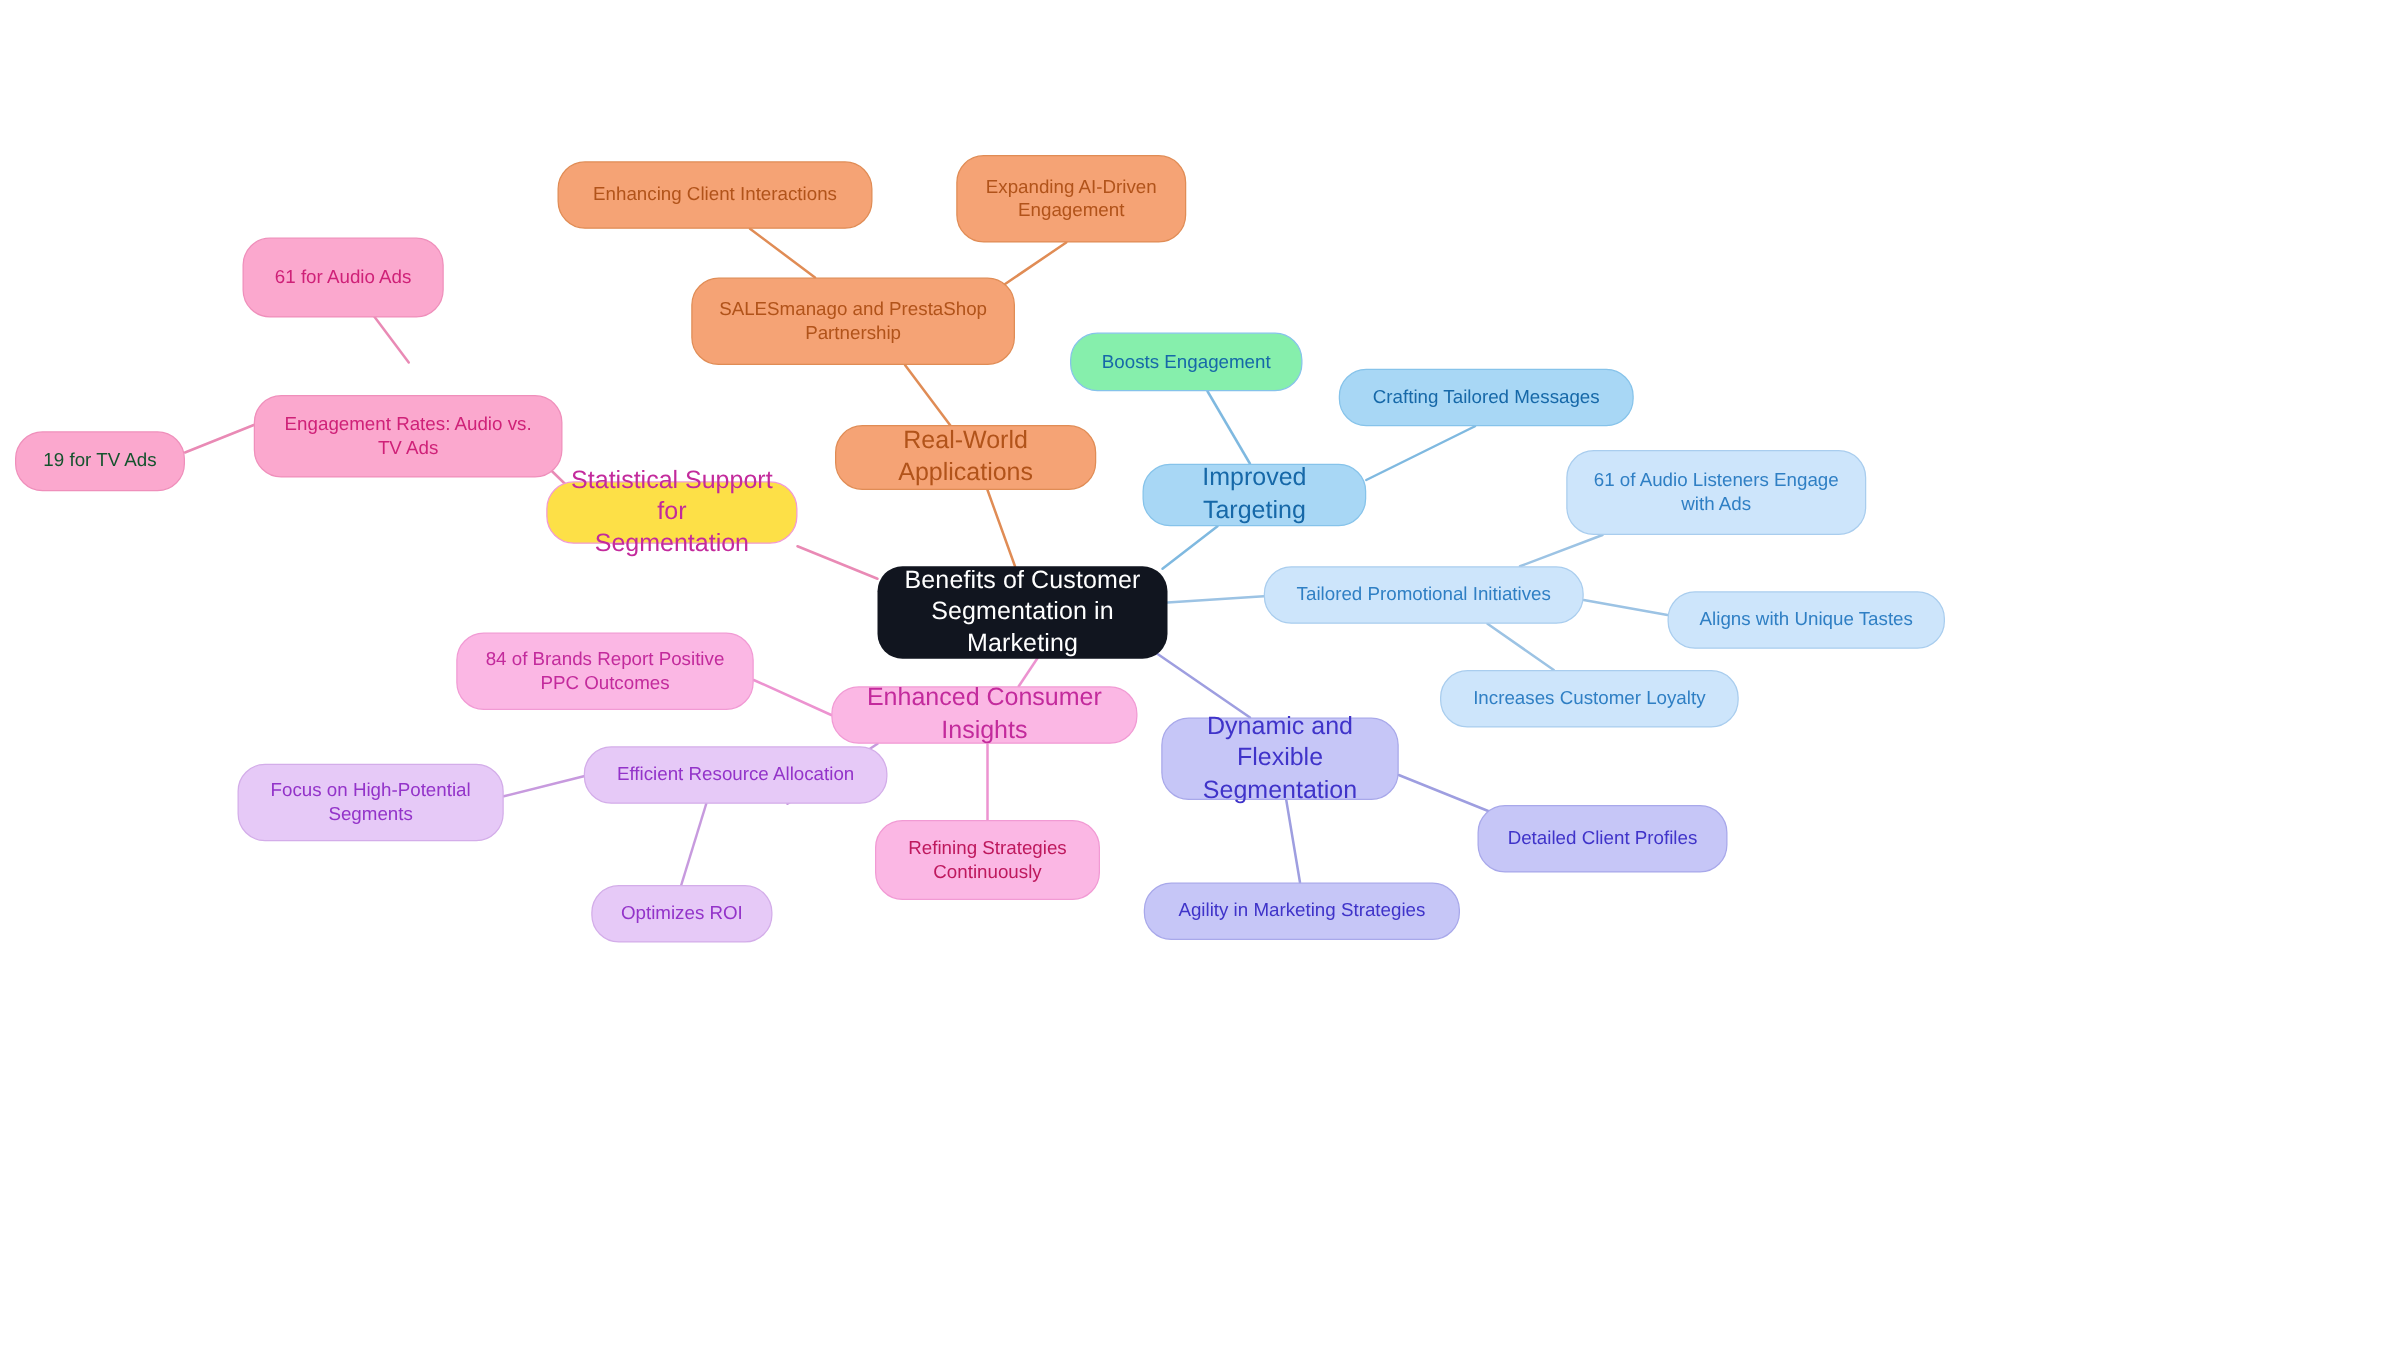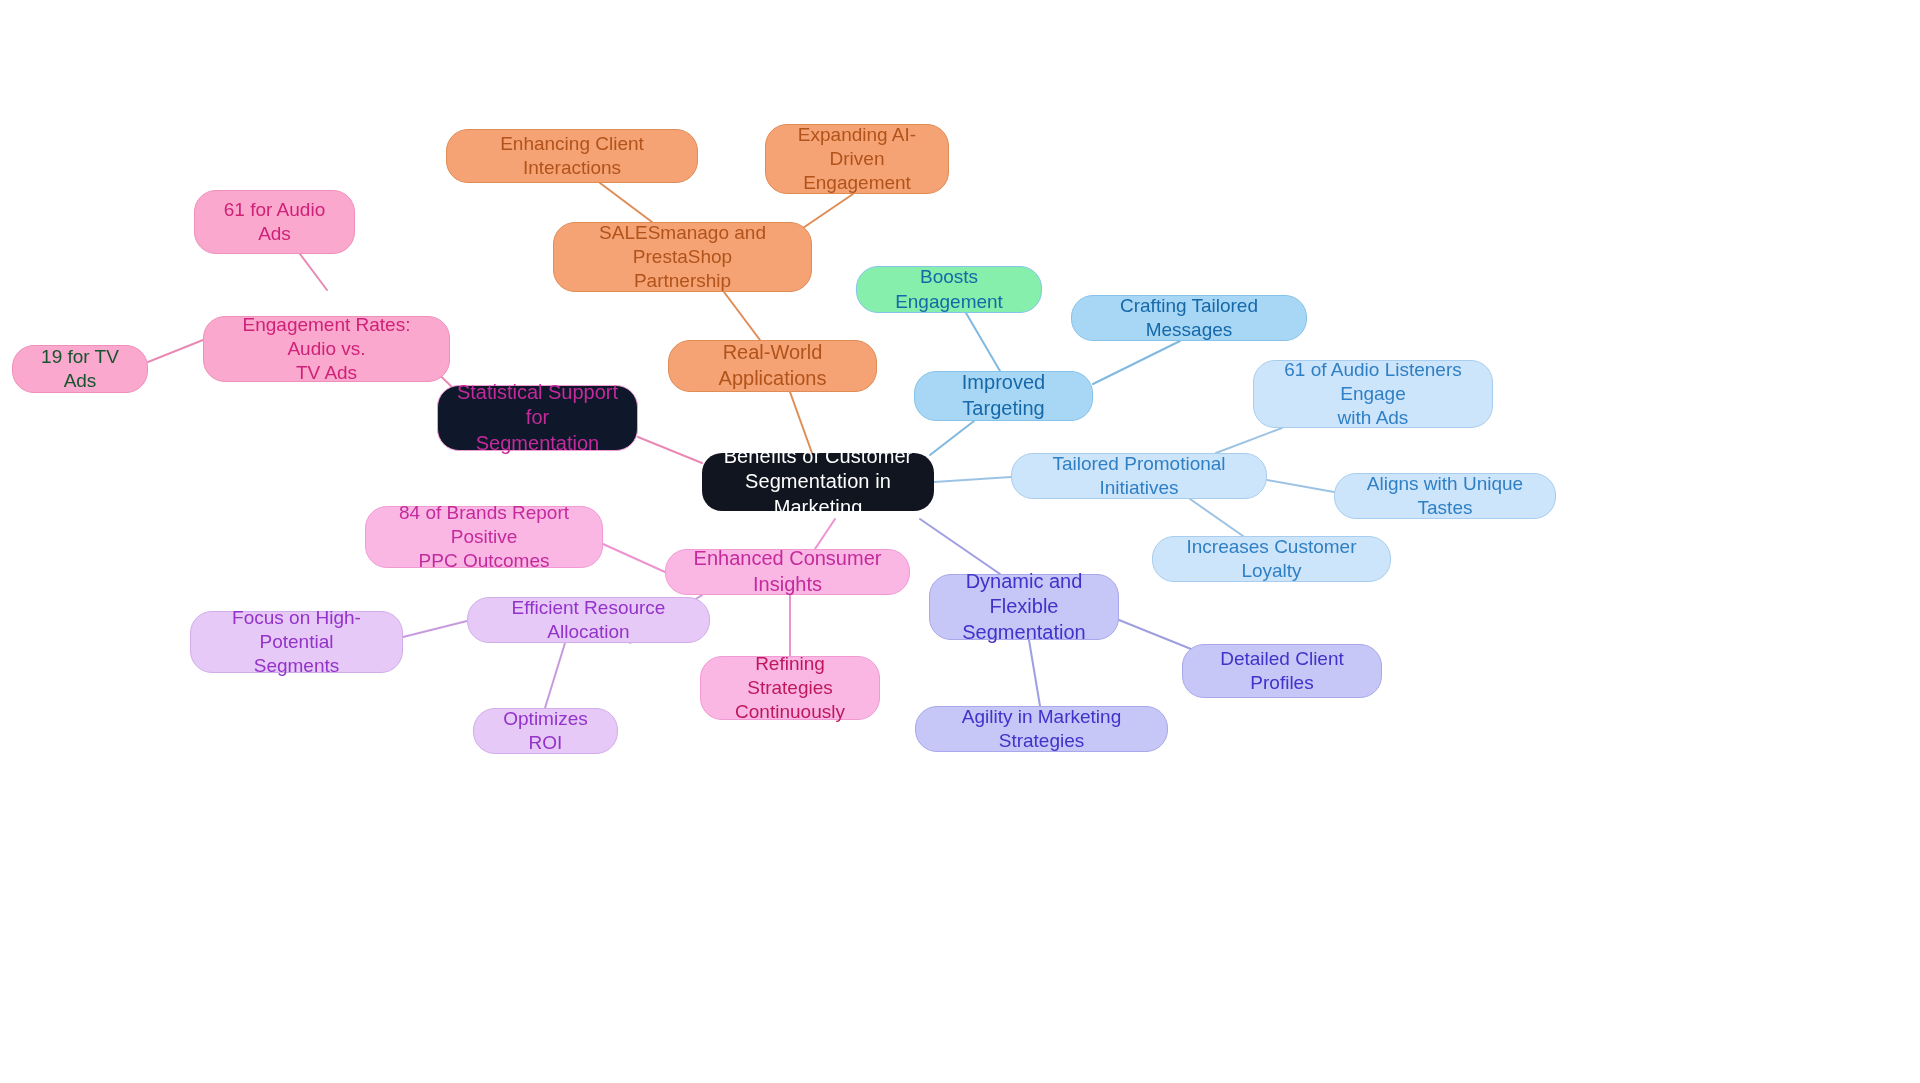--- a/index.html
+++ b/index.html
@@ -53,21 +53,21 @@
   .mm-node.root {
     border-radius: 20px;
     border-width: 0;
     font-size: 20px;
     letter-spacing: .1px;
   }
   .mm-node.branch {
     font-size: 20px;
   }
   .mm-node.leaf {
-    font-size: 19px;
+    font-size: 15px;
   }
 </style>
 </head>
 <body>
 
 <div id="mindmap-canvas">
   <svg id="edge-layer" viewBox="0 0 1920 1083" width="1920" height="1083" aria-hidden="true">
       <line x1="812" y1="453" x2="790" y2="392" stroke="#e08c55" stroke-width="2" stroke-linecap="round"></line>
       <line x1="760" y1="340" x2="724" y2="292" stroke="#e08c55" stroke-width="2" stroke-linecap="round"></line>
       <line x1="652" y1="222" x2="600" y2="183" stroke="#e08c55" stroke-width="2" stroke-linecap="round"></line>
@@ -87,21 +87,21 @@
       <line x1="790" y1="595" x2="790" y2="656" stroke="#ec93d0" stroke-width="2" stroke-linecap="round"></line>
       <line x1="702" y1="595" x2="630" y2="643" stroke="#c79ade" stroke-width="2" stroke-linecap="round"></line>
       <line x1="467" y1="621" x2="403" y2="637" stroke="#c79ade" stroke-width="2" stroke-linecap="round"></line>
       <line x1="565" y1="643" x2="545" y2="708" stroke="#c79ade" stroke-width="2" stroke-linecap="round"></line>
       <line x1="702" y1="463" x2="638" y2="437" stroke="#e98ab5" stroke-width="2" stroke-linecap="round"></line>
       <line x1="455" y1="390" x2="420" y2="356" stroke="#e98ab5" stroke-width="2" stroke-linecap="round"></line>
       <line x1="327" y1="290" x2="288" y2="238" stroke="#e98ab5" stroke-width="2" stroke-linecap="round"></line>
       <line x1="203" y1="340" x2="148" y2="362" stroke="#e98ab5" stroke-width="2" stroke-linecap="round"></line>
     </svg>
   <div id="node-layer">
-      <div class="mm-node root" style="left: 702px; top: 453px; width: 232px; height: 58px; background: rgb(17, 21, 31); color: rgb(255, 255, 255); border-color: rgb(17, 21, 31);"><span>Benefits of Customer
+      <div class="mm-node root" style="left: 702px; top: 453px; width: 232px; height: 74px; background: rgb(17, 21, 31); color: rgb(255, 255, 255); border-color: rgb(17, 21, 31);"><span>Benefits of Customer
 Segmentation in Marketing</span></div>
       <div class="mm-node branch" style="left: 668px; top: 340px; width: 209px; height: 52px; background: rgb(245, 163, 117); color: rgb(177, 83, 26); border-color: rgb(224, 140, 85);"><span>Real-World Applications</span></div>
       <div class="mm-node leaf" style="left: 553px; top: 222px; width: 259px; height: 70px; background: rgb(245, 163, 117); color: rgb(177, 83, 26); border-color: rgb(224, 140, 85);"><span>SALESmanago and PrestaShop
 Partnership</span></div>
       <div class="mm-node leaf" style="left: 446px; top: 129px; width: 252px; height: 54px; background: rgb(245, 163, 117); color: rgb(177, 83, 26); border-color: rgb(224, 140, 85);"><span>Enhancing Client Interactions</span></div>
       <div class="mm-node leaf" style="left: 765px; top: 124px; width: 184px; height: 70px; background: rgb(245, 163, 117); color: rgb(177, 83, 26); border-color: rgb(224, 140, 85);"><span>Expanding AI-Driven
 Engagement</span></div>
       <div class="mm-node branch" style="left: 914px; top: 371px; width: 179px; height: 50px; background: rgb(168, 215, 245); color: rgb(22, 104, 168); border-color: rgb(134, 195, 234);"><span>Improved Targeting</span></div>
       <div class="mm-node leaf" style="left: 856px; top: 266px; width: 186px; height: 47px; background: #86efac; color: rgb(22, 104, 168); border-color: rgb(134, 195, 234);"><span>Boosts Engagement</span></div>
       <div class="mm-node leaf" style="left: 1071px; top: 295px; width: 236px; height: 46px; background: rgb(168, 215, 245); color: rgb(22, 104, 168); border-color: rgb(134, 195, 234);"><span>Crafting Tailored Messages</span></div>
@@ -116,20 +116,20 @@
       <div class="mm-node leaf" style="left: 915px; top: 706px; width: 253px; height: 46px; background: rgb(198, 198, 247); color: rgb(63, 51, 201); border-color: rgb(168, 168, 234);"><span>Agility in Marketing Strategies</span></div>
       <div class="mm-node branch" style="left: 665px; top: 549px; width: 245px; height: 46px; background: rgb(251, 183, 228); color: rgb(195, 42, 156); border-color: rgb(241, 154, 212);"><span>Enhanced Consumer Insights</span></div>
       <div class="mm-node leaf" style="left: 365px; top: 506px; width: 238px; height: 62px; background: rgb(251, 183, 228); color: rgb(195, 42, 156); border-color: rgb(241, 154, 212);"><span>84 of Brands Report Positive
 PPC Outcomes</span></div>
       <div class="mm-node leaf" style="left: 700px; top: 656px; width: 180px; height: 64px; background: rgb(251, 183, 228); color: #be185d; border-color: rgb(241, 154, 212);"><span>Refining Strategies
 Continuously</span></div>
       <div class="mm-node leaf" style="left: 467px; top: 597px; width: 243px; height: 46px; background: rgb(230, 201, 247); color: rgb(147, 51, 201); border-color: rgb(211, 173, 233);"><span>Efficient Resource Allocation</span></div>
       <div class="mm-node leaf" style="left: 190px; top: 611px; width: 213px; height: 62px; background: rgb(230, 201, 247); color: rgb(147, 51, 201); border-color: rgb(211, 173, 233);"><span>Focus on High-Potential
 Segments</span></div>
       <div class="mm-node leaf" style="left: 473px; top: 708px; width: 145px; height: 46px; background: rgb(230, 201, 247); color: rgb(147, 51, 201); border-color: rgb(211, 173, 233);"><span>Optimizes ROI</span></div>
-      <div class="mm-node branch" style="left: 437px; top: 385px; width: 201px; height: 66px; background: #0f172a; color: rgb(195, 42, 156); border-color: rgb(241, 154, 212);"><span>Statistical Support for
+      <div class="mm-node branch" style="left: 437px; top: 385px; width: 201px; height: 50px; background: #fde047; color: rgb(195, 42, 156); border-color: rgb(241, 154, 212);"><span>Statistical Support for
 Segmentation</span></div>
       <div class="mm-node leaf" style="left: 203px; top: 290px; width: 247px; height: 66px; background: rgb(251, 168, 206); color: rgb(207, 33, 120); border-color: rgb(239, 143, 187); margin-top: 26px;"><span>Engagement Rates: Audio vs.
 TV Ads</span></div>
       <div class="mm-node leaf" style="left: 194px; top: 190px; width: 161px; height: 64px; background: rgb(251, 168, 206); color: rgb(207, 33, 120); border-color: rgb(239, 143, 187);"><span>61 for Audio Ads</span></div>
       <div class="mm-node leaf" style="left: 12px; top: 345px; width: 136px; height: 48px; background: rgb(251, 168, 206); color: #14532d; border-color: rgb(239, 143, 187);"><span>19 for TV Ads</span></div>
     </div>
 </div>
 
 </body></html>

